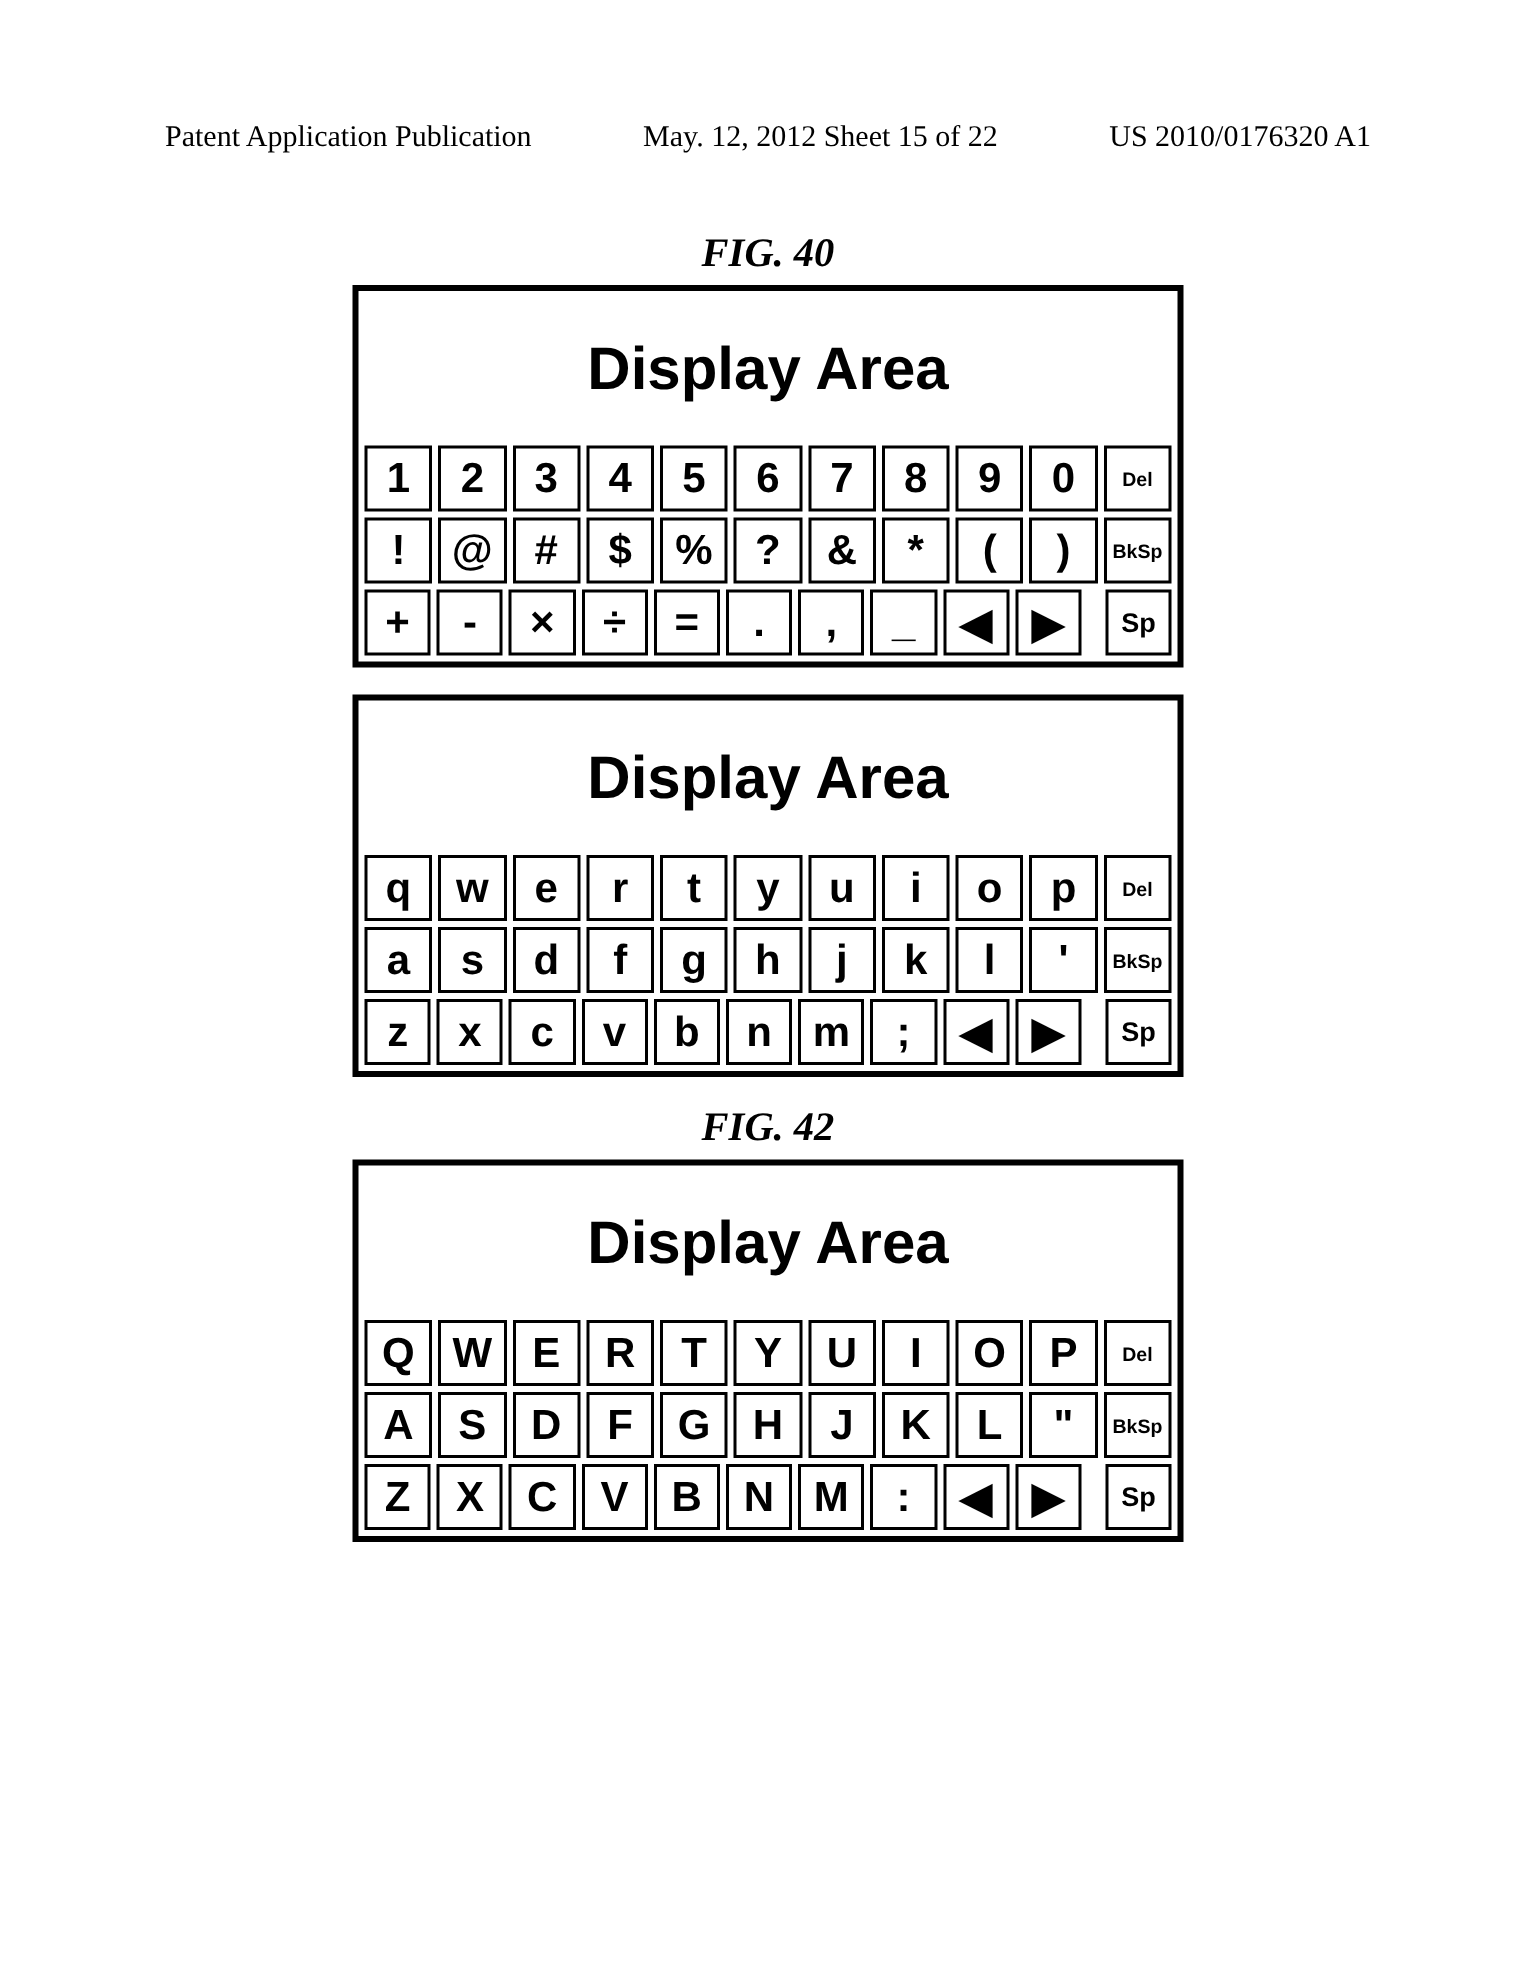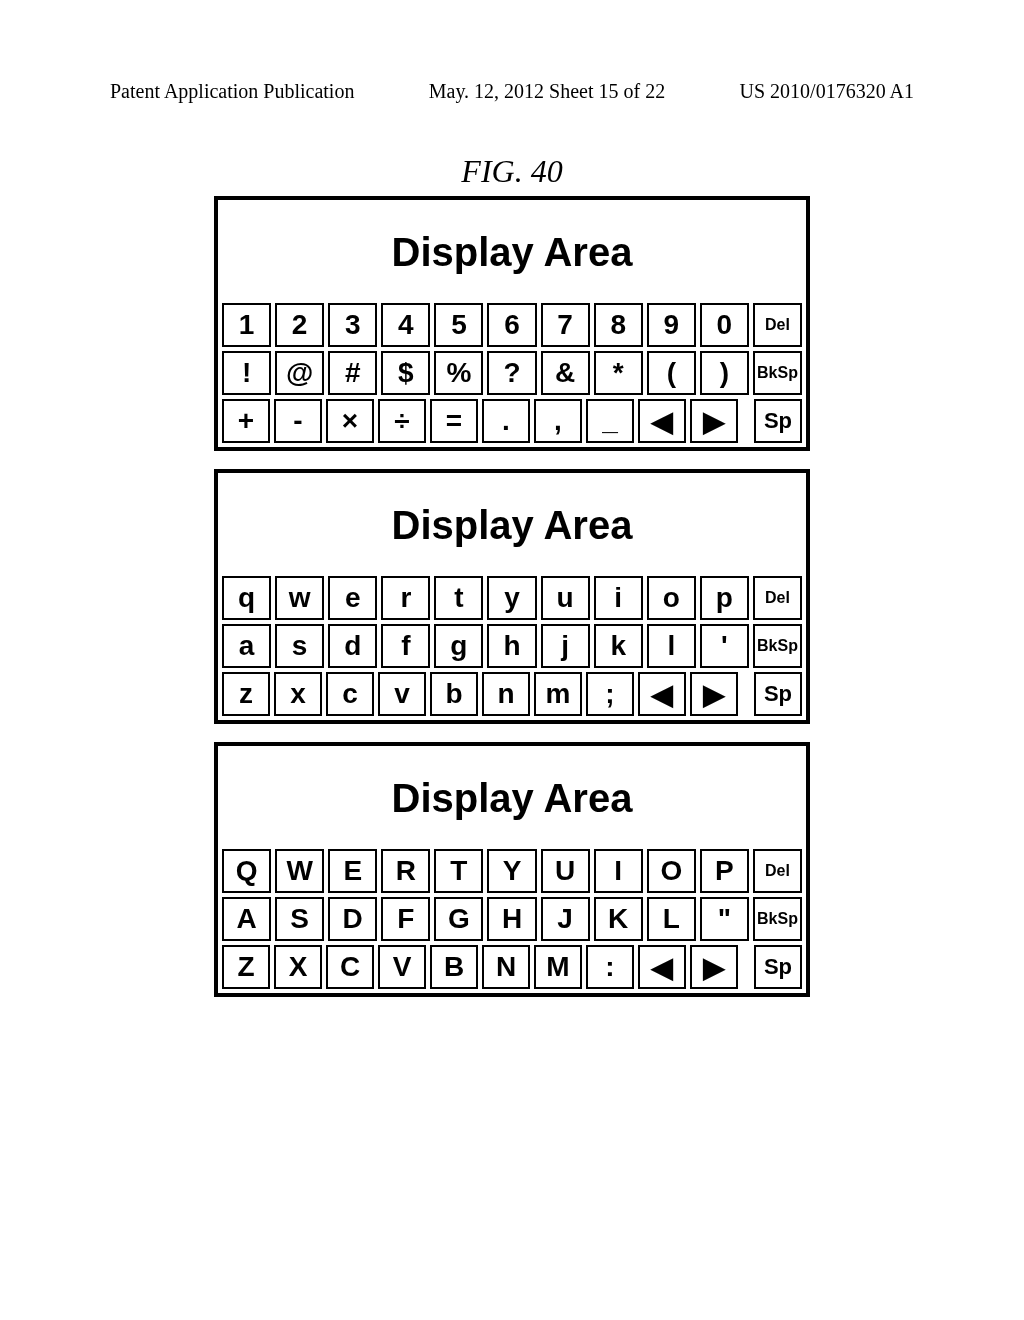--- a/index.html
+++ b/index.html
@@ -19,26 +19,26 @@
       justify-content: space-between;
       padding: 80px 110px 10px 110px;
       font-size: 20px;
     }
     .content {
       padding-top: 40px;
     }
     .fig-label {
       text-align: center;
       font-style: italic;
-      font-weight: normal;
-      font-size: 32px;
+      font-weight: bold;
+      font-size: 27px;
       margin-bottom: 6px;
     }
     .panel {
-      width: 596px;
+      width: 554px;
       margin: 0 auto 18px auto;
       border: 4px solid #000;
     }
     .display-area {
       text-align: center;
       font-size: 40px;
       font-weight: bold;
       font-family: Arial, Helvetica, sans-serif;
       padding: 30px 0 28px 0;
     }
@@ -53,22 +53,22 @@
       height: 44px;
       border: 2px solid #000;
       display: flex;
       align-items: center;
       justify-content: center;
       font-family: Arial, Helvetica, sans-serif;
       font-weight: bold;
       font-size: 28px;
       background: #fff;
     }
-    .key.smalltext { font-size: 16px; }
-    .key.midtext { font-size: 22px; margin-left: 12px; }
+    .key.smalltext { font-size: 13px; }
+    .key.midtext { font-size: 18px; margin-left: 12px; }
   </style>
 </head>
 <body>
 
 <div class="header-row">
   <span>Patent Application Publication</span>
   <span>May. 12, 2012   Sheet 15 of 22</span>
   <span>US 2010/0176320 A1</span>
 </div>
 
@@ -154,20 +154,21 @@
       <div class="key">b</div>
       <div class="key">n</div>
       <div class="key">m</div>
       <div class="key">;</div>
       <div class="key">◀</div>
       <div class="key">▶</div>
       <div class="key midtext">Sp</div>
     </div>
   </div>
 
+  <div class="fig-label">FIG. 42</div>
   <div class="panel">
     <div class="display-area">Display Area</div>
     <div class="key-row">
       <div class="key">Q</div>
       <div class="key">W</div>
       <div class="key">E</div>
       <div class="key">R</div>
       <div class="key">T</div>
       <div class="key">Y</div>
       <div class="key">U</div>

